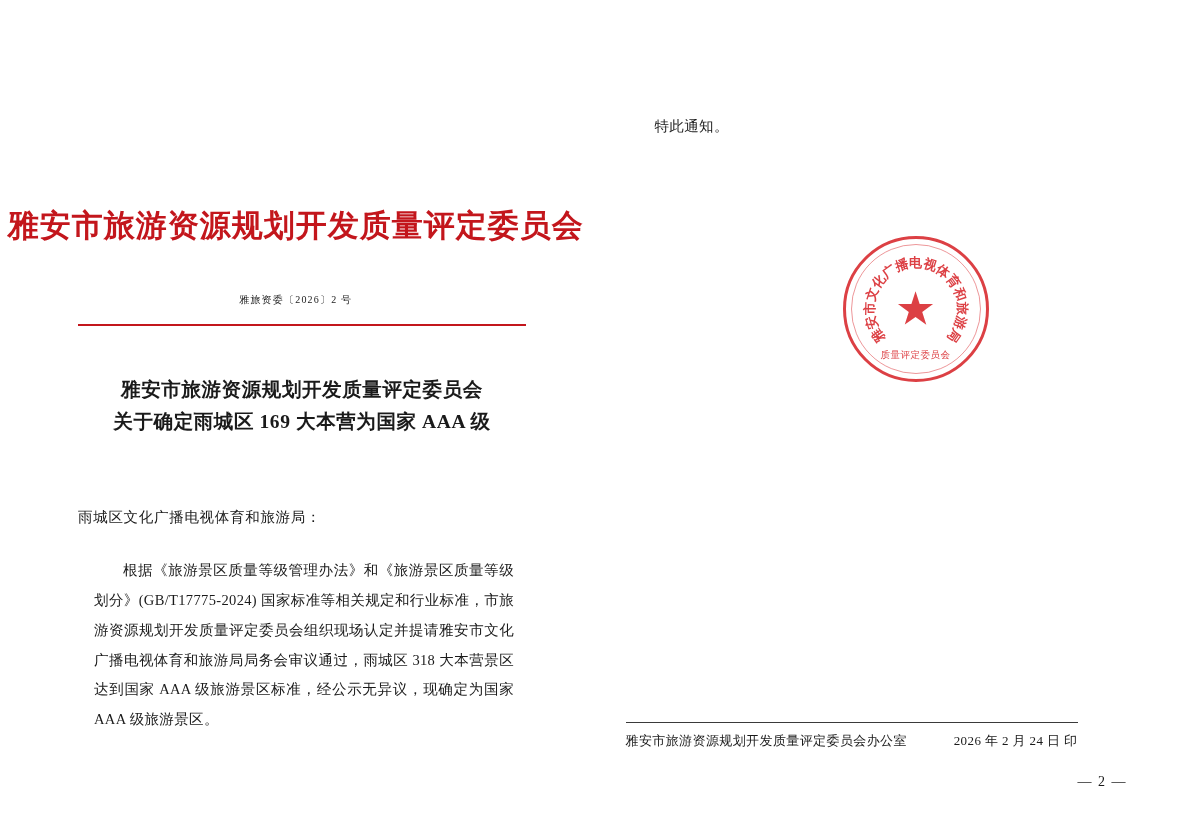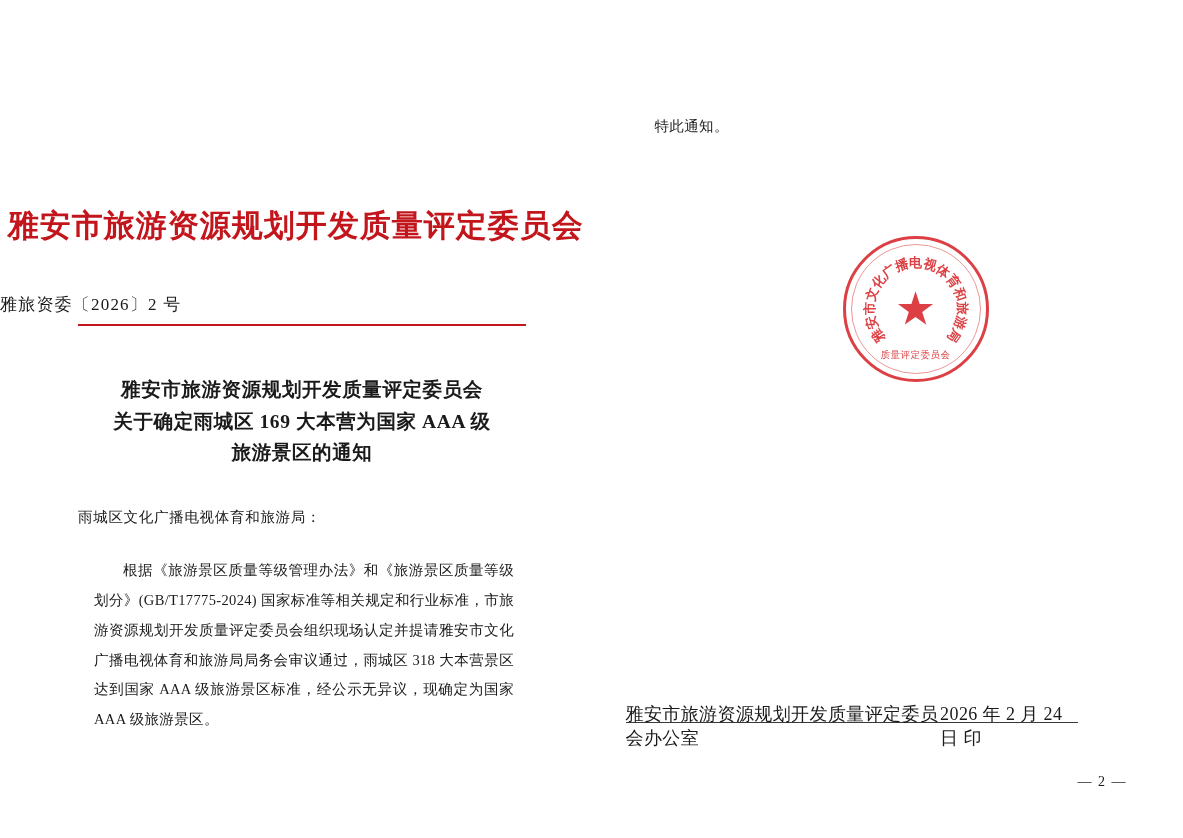--- a/index.html
+++ b/index.html
@@ -44,21 +44,22 @@
     font-size: 31px;
     letter-spacing: 1px;
     white-space: nowrap;
   }
 
   .doc-number {
     position: absolute;
     top: 293px;
     left: 0;
     right: 0;
-    font-size: 17px;
+    text-align: center;
+    font-size: 10px;
     letter-spacing: 1.2px;
     color: #1a1a1a;
   }
 
   .red-rule {
     position: absolute;
     top: 324px;
     left: 78px;
     width: 448px;
     height: 2.2px;
@@ -193,21 +194,21 @@
     left: 34px;
     width: 452px;
     height: 1.2px;
     background: #3a3a3a;
   }
   .footer-line {
     position: absolute;
     bottom: 88px;
     left: 34px;
     width: 452px;
-    font-size: 18px;
+    font-size: 13px;
     letter-spacing: 0.4px;
     display: flex;
     justify-content: space-between;
   }
   .page-number {
     position: absolute;
     bottom: 48px;
     right: 56px;
     font-size: 14px;
     letter-spacing: 1.5px;
@@ -232,21 +233,20 @@
 
     <div class="masthead">雅安市旅游资源规划开发质量评定委员会</div>
 
     <div class="doc-number">雅旅资委〔2026〕2 号</div>
 
     <div class="red-rule"></div>
 
     <div class="title-block">
       <div>雅安市旅游资源规划开发质量评定委员会</div>
       <div>关于确定雨城区 169 大本营为国家 AAA 级</div>
-      <div>旅游景区的通知</div>
     </div>
 
     <div class="addressee">雨城区文化广播电视体育和旅游局：</div>
 
     <div class="body-left">
       <p>根据《旅游景区质量等级管理办法》和《旅游景区质量等级划分》(GB/T17775-2024) 国家标准等相关规定和行业标准，市旅游资源规划开发质量评定委员会组织现场认定并提请雅安市文化广播电视体育和旅游局局务会审议通过，雨城区 318 大本营景区达到国家 AAA 级旅游景区标准，经公示无异议，现确定为国家 AAA 级旅游景区。</p>
     </div>
 
   </div>
 

